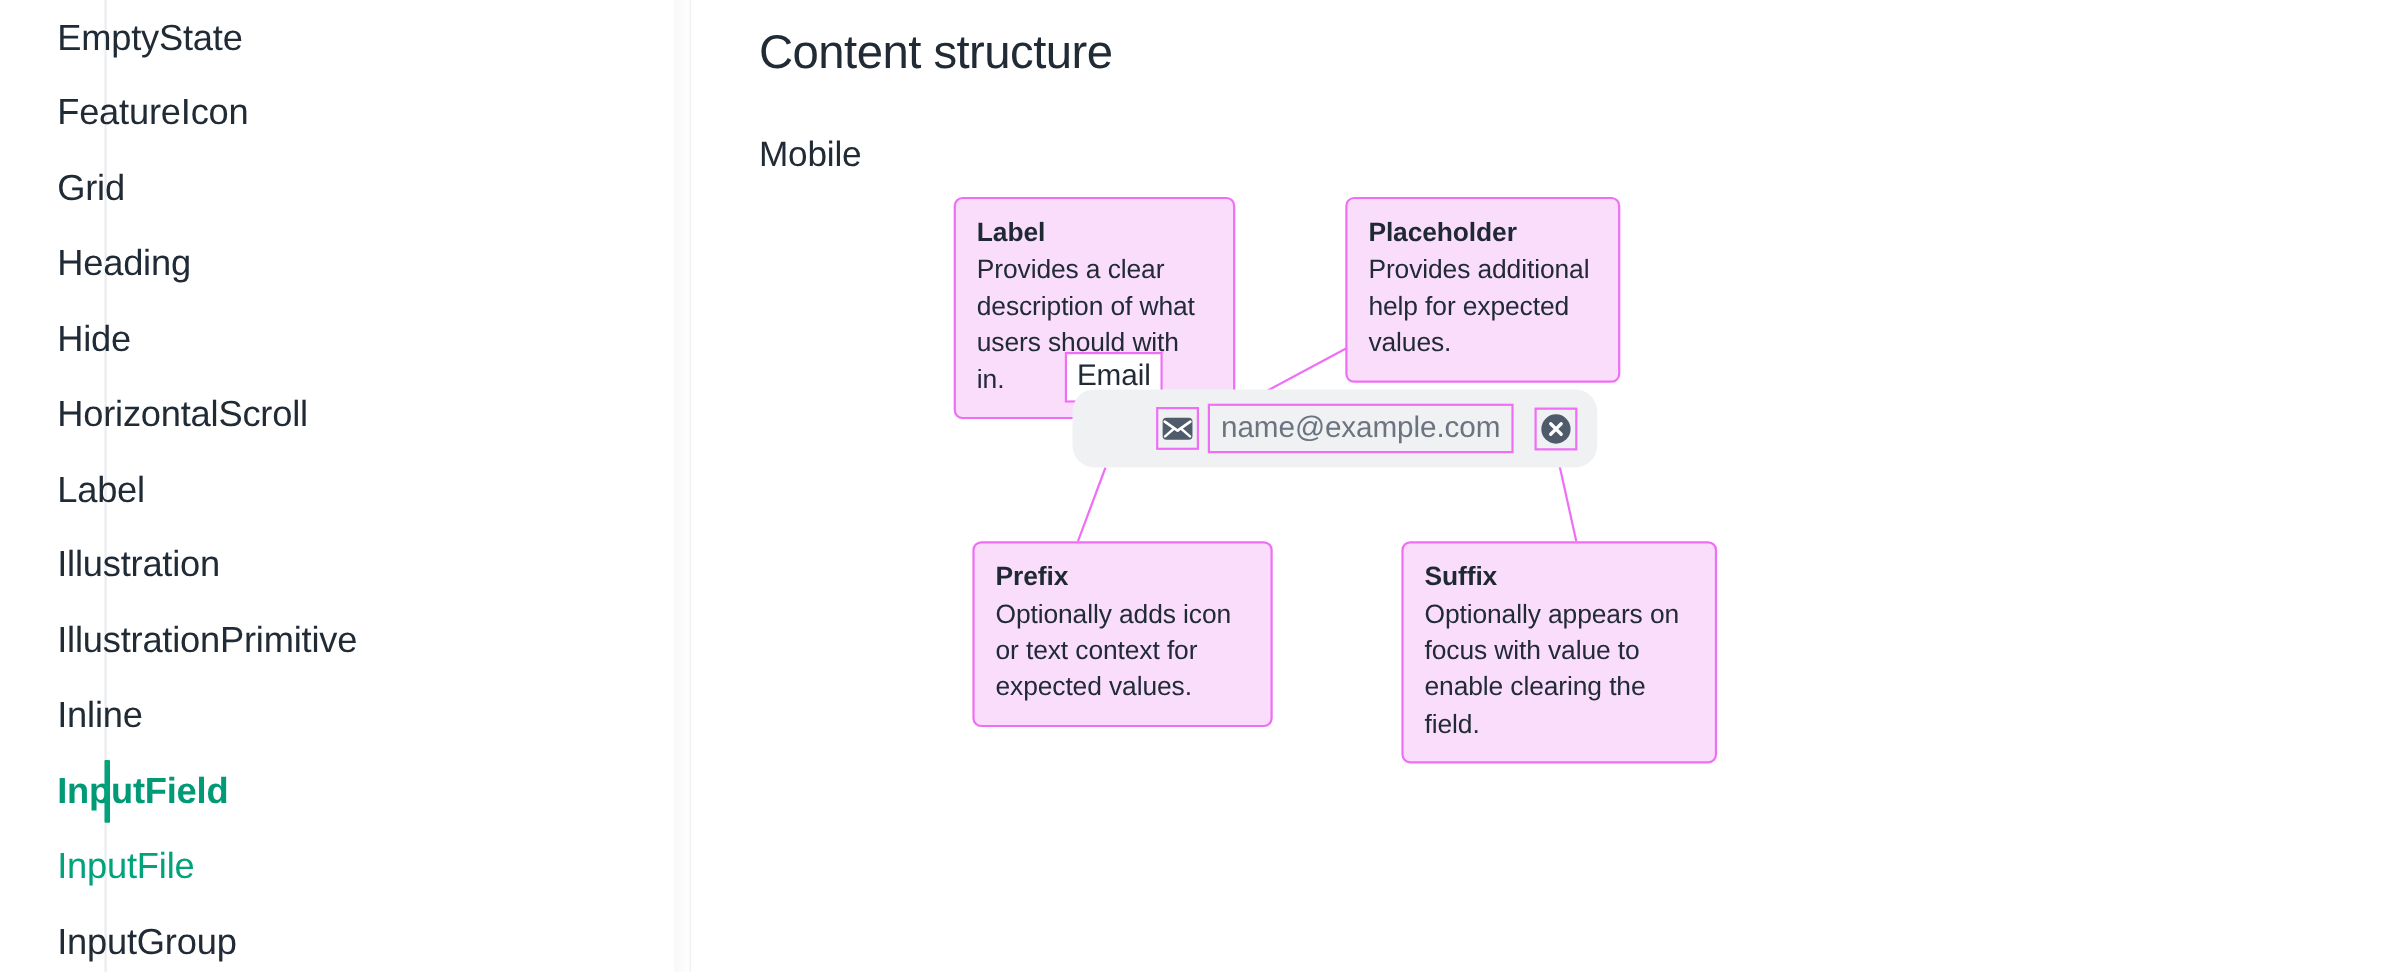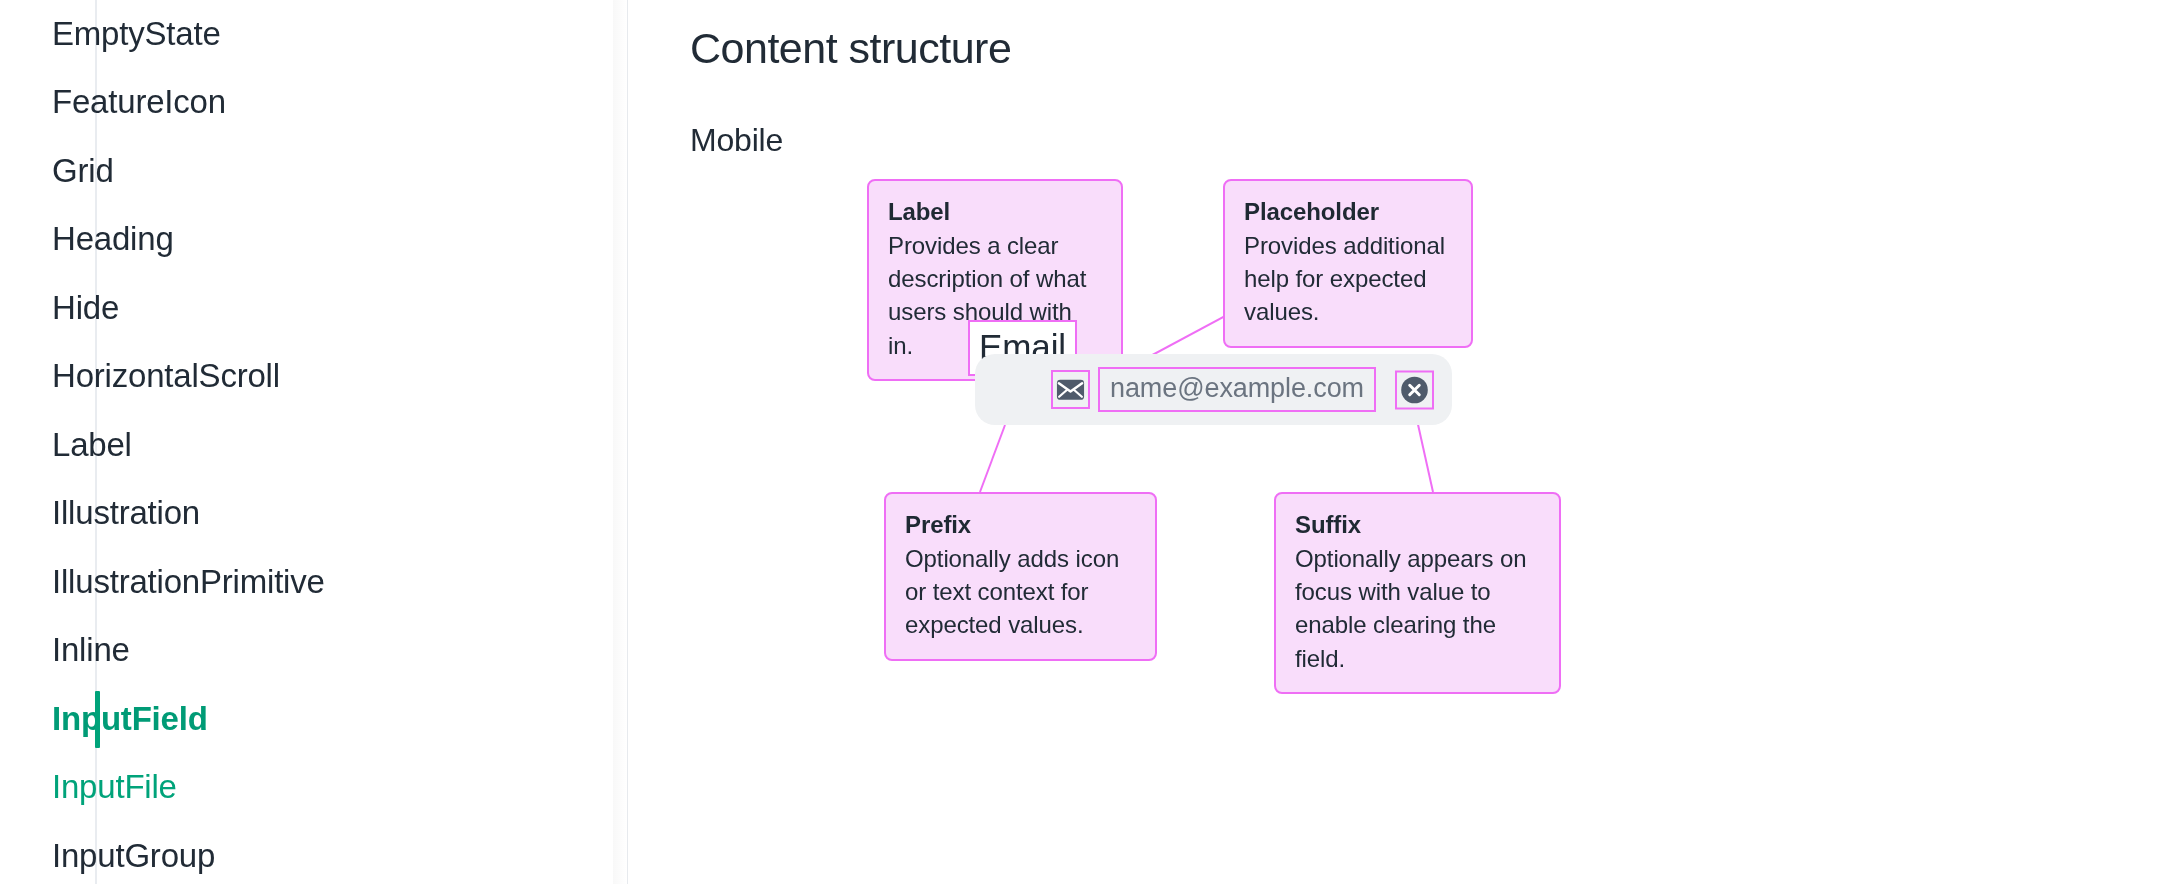--- a/index.html
+++ b/index.html
@@ -163,21 +163,21 @@
   
   .chip-label {
     position: absolute;
     left: 340px;
     top: 320px;
     border: 2px solid #ef6ef5;
     background: #ffffff;
     padding: 3px 9px 5px 9px;
   }
   .chip-label span {
-    font-size: 35px;
+    font-size: 27px;
     line-height: 1.25;
     color: #212b36;
     letter-spacing: -0.1px;
   }
 
   
   .field-shell {
     position: absolute;
     left: 347px;
     top: 354px;

